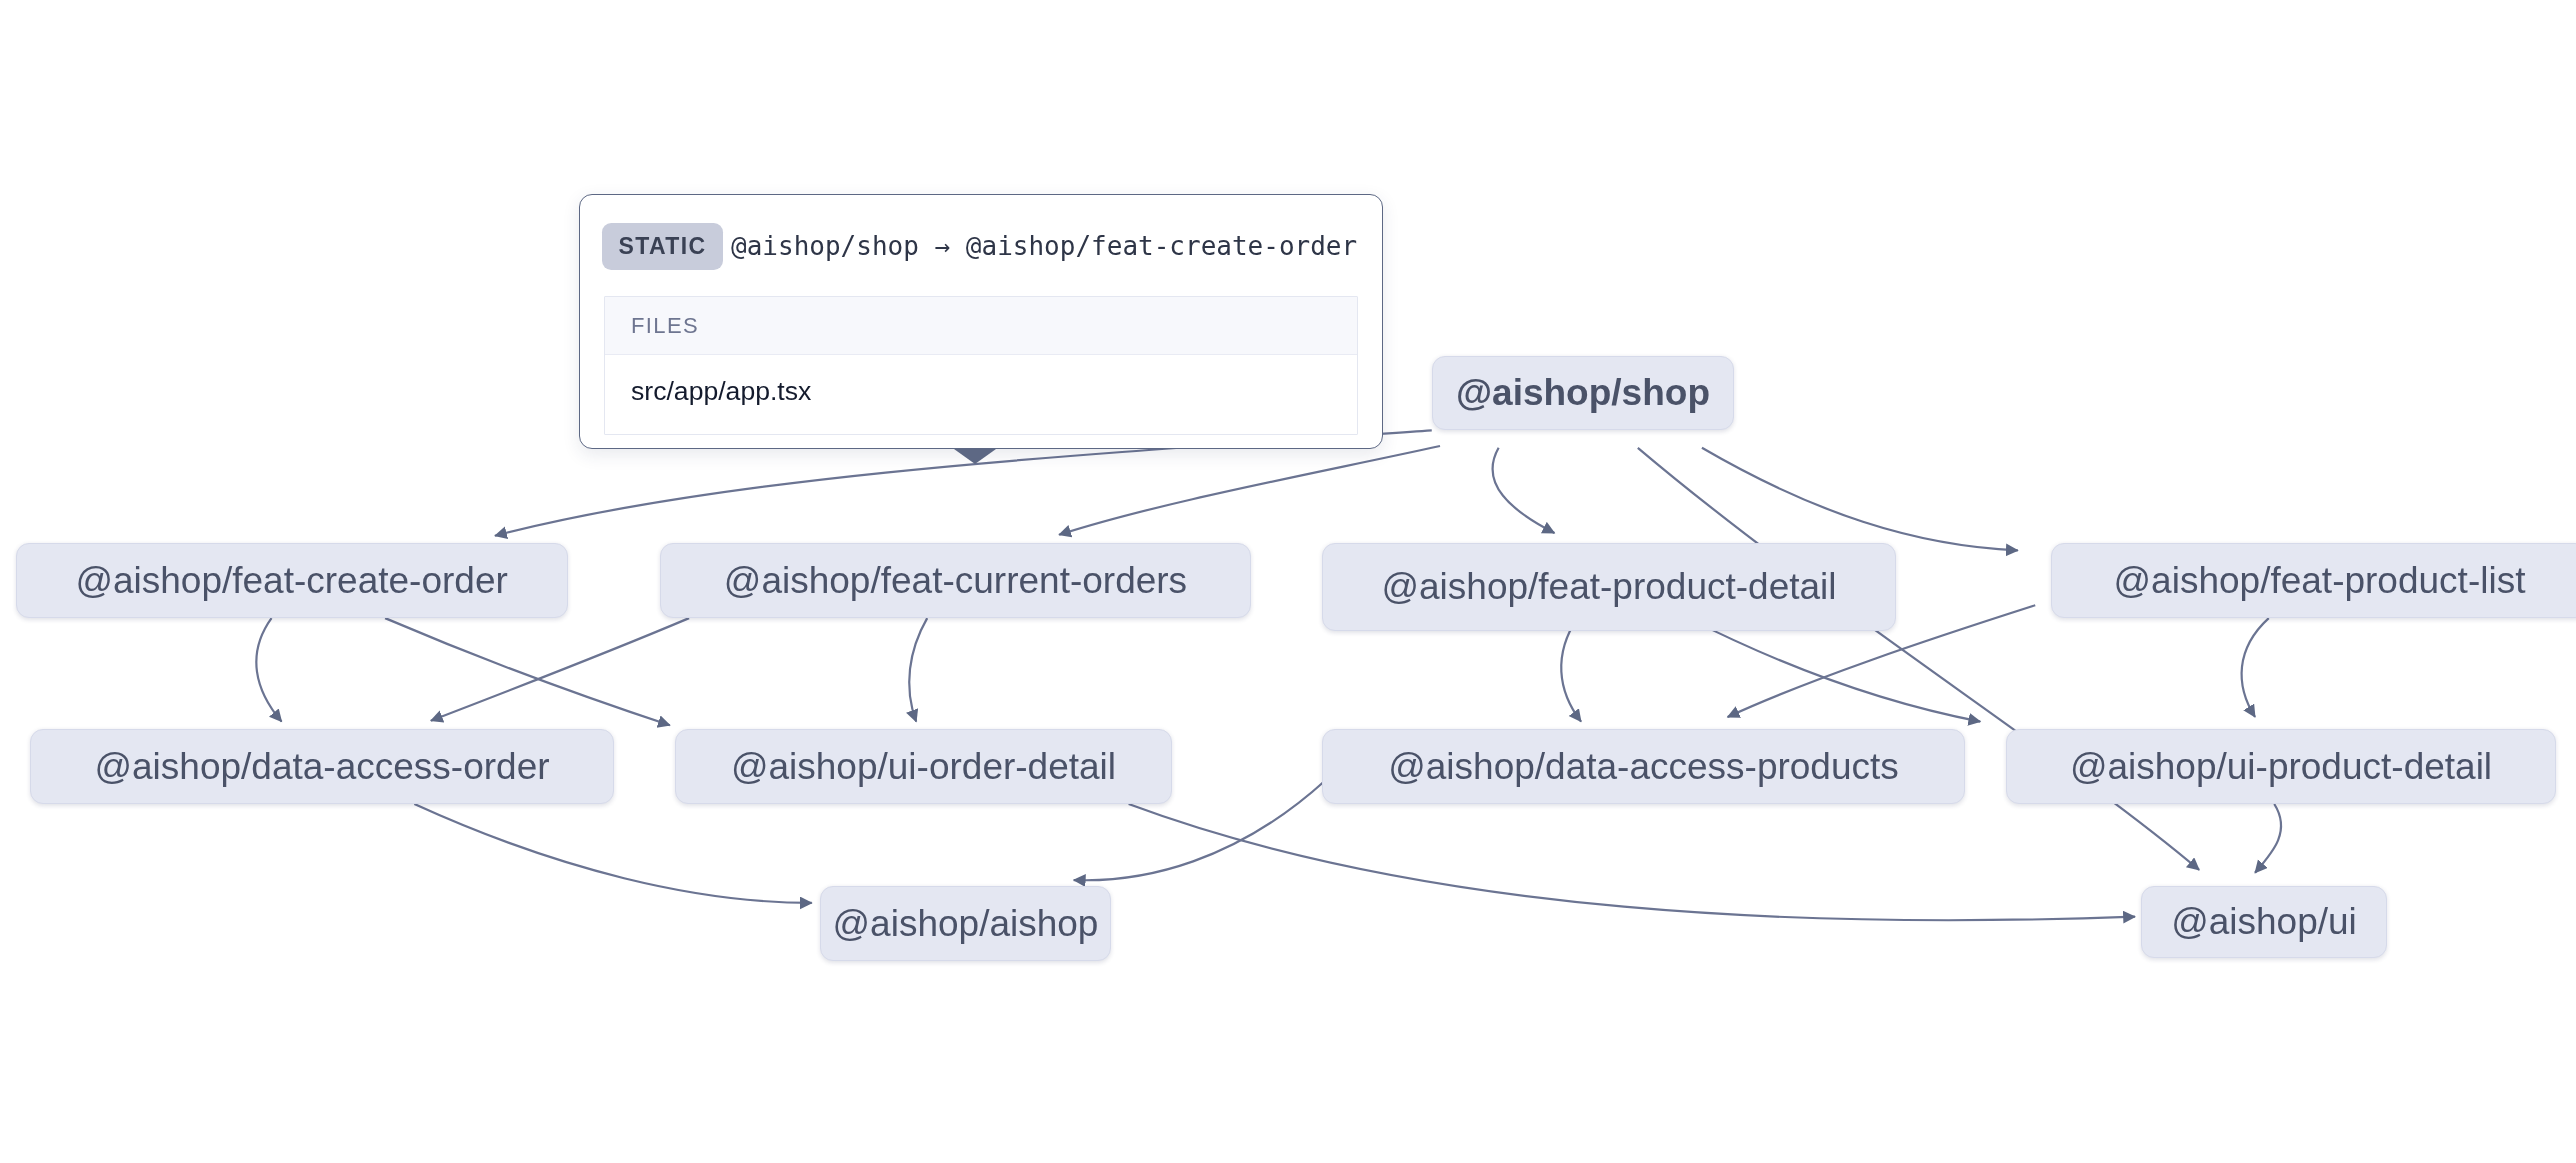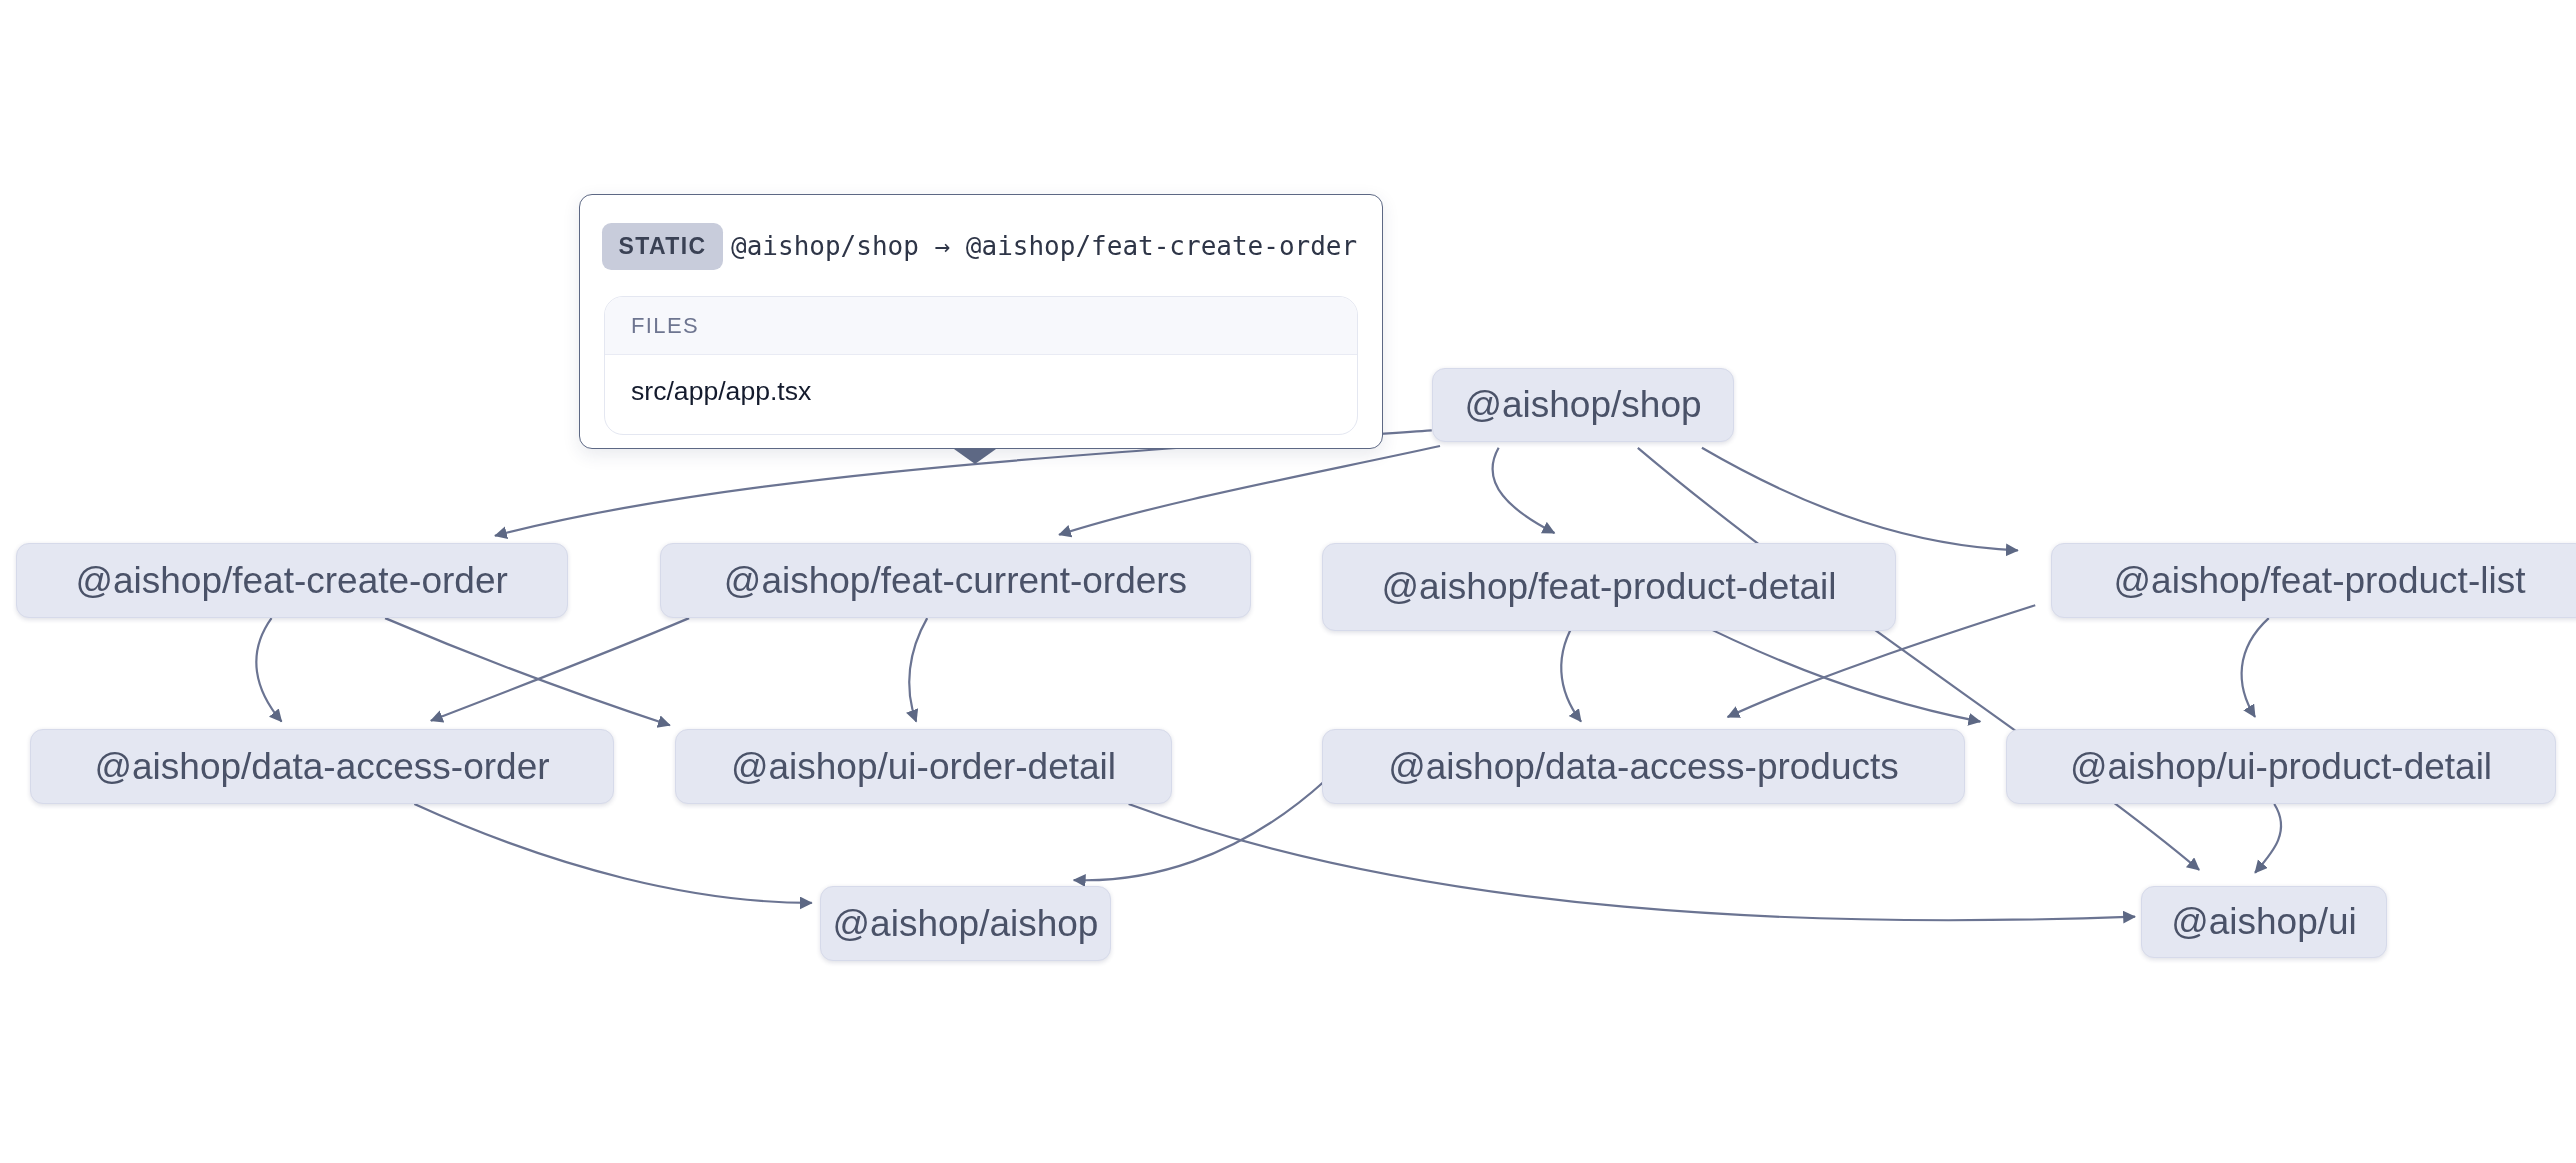--- a/index.html
+++ b/index.html
@@ -43,21 +43,21 @@
     color:var(--badge_text,#3a4154);
     font-weight:bold;font-size:23px;letter-spacing:1.4px;
     padding:10px 16.5px;border-radius:9.2px;flex:0 0 auto;
   }
   .edge-label{
     font-family:"DejaVu Sans Mono",monospace;
     font-size:26px;color:#2e3547;white-space:nowrap;
   }
   .files-box{
     position:absolute;left:24px;right:24px;top:101px;height:139px;
-    border:0.9px solid #e4e7f1;border-radius:19px;overflow:hidden;
+    border:0.9px solid #e4e7f1;border-radius:1px;overflow:hidden;
     box-sizing:border-box;background:#ffffff;
   }
   .files-header{
     background:var(--files_header_bg,#f7f8fc);
     color:var(--files_header_text,#6e7590);
     font-size:22px;letter-spacing:1.4px;
     padding:15.6px 26px;border-bottom:0.9px solid #e9ebf4;
   }
   .file-row{
     font-size:26.6px;color:#141b2d;padding:21px 26px;
@@ -87,21 +87,21 @@
       <path d="M2222,661 C2100,700 1975,742 1886,783" class="edge" marker-end="url(#arrow)"></path>
       <path d="M2477,675 C2441,708 2440,748 2462,783" class="edge" marker-end="url(#arrow)"></path>
       <path d="M452,878 C610,950 760,986 886,986" class="edge" marker-end="url(#arrow)"></path>
       <path d="M1447,852 C1350,940 1250,964 1172,961" class="edge" marker-end="url(#arrow)"></path>
       <path d="M1232,878 C1560,1000 1980,1014 2331,1001" class="edge" marker-end="url(#arrow)"></path>
       <path d="M2483,878 C2502,908 2481,931 2462,953" class="edge" marker-end="url(#arrow)"></path>
     </g>
 </svg>
 
 <div id="nodes-layer">
-    <div class="node" style="left: 1432px; top: 368px; width: 302px; height: 74px;">@aishop/shop</div>
+    <div class="node" style="left: 1432px; top: 356px; width: 302px; height: 74px; font-weight: bold;">@aishop/shop</div>
     <div class="node" style="left: 15.6px; top: 543px; width: 552px; height: 75px;">@aishop/feat-create-order</div>
     <div class="node" style="left: 660px; top: 543px; width: 591px; height: 75px; text-align: center;">@aishop/feat-current-orders</div>
     <div class="node" style="left: 1322px; top: 543px; width: 574px; height: 88px;">@aishop/feat-product-detail</div>
     <div class="node" style="left: 2035px; top: 543px; width: 537px; height: 75px; margin-left: 16px;">@aishop/feat-product-list</div>
     <div class="node" style="left: 30px; top: 729px; width: 584px; height: 75px;">@aishop/data-access-order</div>
     <div class="node" style="left: 675px; top: 729px; width: 497px; height: 75px;">@aishop/ui-order-detail</div>
     <div class="node" style="left: 1322px; top: 729px; width: 643px; height: 75px;">@aishop/data-access-products</div>
     <div class="node" style="left: 2006px; top: 729px; width: 550px; height: 75px;">@aishop/ui-product-detail</div>
     <div class="node" style="left: 820px; top: 886px; width: 291px; height: 75px;">@aishop/aishop</div>
     <div class="node" style="left: 2141px; top: 886px; width: 246px; height: 72px;">@aishop/ui</div>

